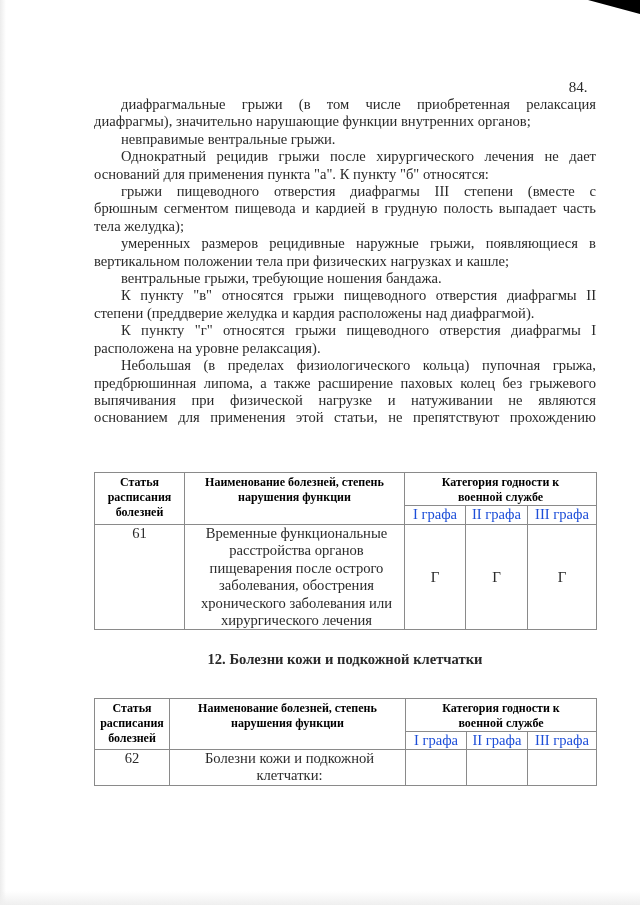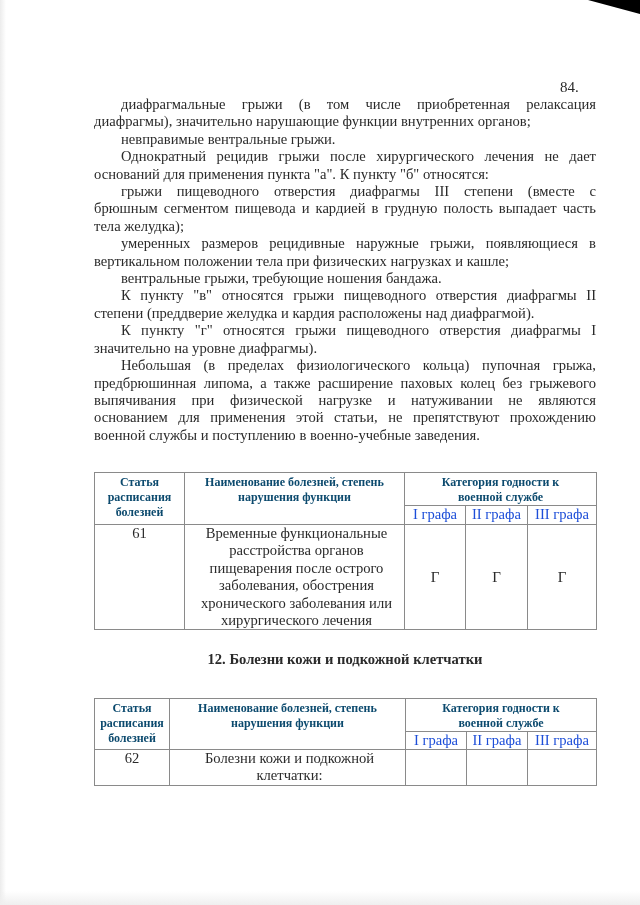--- a/index.html
+++ b/index.html
@@ -12,34 +12,34 @@
   .corner {
     position: absolute; top: 0; right: 0; width: 0; height: 0;
     border-top: 14px solid #000; border-left: 52px solid transparent;
   }
   .corner-fill { position:absolute; top:0; right:0; width:22px; height:4px; background:#000; }
   .scan-edge-left { position:absolute; left:0; top:0; bottom:0; width:6px;
     background: linear-gradient(to right, #ececec, rgba(255,255,255,0)); }
   .scan-edge-bottom { position:absolute; left:0; right:0; bottom:0; height:14px;
     background: linear-gradient(to top, #efefef, rgba(255,255,255,0)); }
   .page-number {
-    position: absolute; top: 79px; left: 560px; width: 36px; text-align: left;
+    position: absolute; top: 79px; left: 560px; width: 36px; text-align: center;
     font-size: 15px;
   }
   .text-block { position: absolute; left: 94px; width: 502px; font-size: 14.6px; line-height: 17.4px; }
   .line { display: block; white-space: nowrap; }
   .line.just { text-align: justify; text-align-last: justify; white-space: normal; }
   .line.ind { padding-left: 27px; }
 
   table.grid {
     position: absolute; left: 94px; width: 502px; border-collapse: collapse;
     table-layout: fixed;
   }
   table.grid td, table.grid th { border: 1px solid #8a8a8a; padding: 0; vertical-align: top; }
-  .hdr { font-weight: bold; font-size: 12px; line-height: 15px; text-align: center; color: #0c4a6e; }
+  .hdr { font-weight: bold; font-size: 12px; line-height: 15px; text-align: center; color: #000000; }
   .sub { font-size: 14.6px; line-height: 17px; text-align: center; font-weight: normal; color:#1d4ed8; white-space: nowrap; }
   .num { text-align: center; font-size: 14.6px; line-height: 17px; }
   .name { font-size: 14.6px; line-height: 17.4px; padding-left: 4px !important; text-align: center; }
   .cat { text-align: center; vertical-align: middle !important; font-size: 15px; }
   .section-title {
     position: absolute; top: 651px; left: 94px; width: 502px; text-align: center;
     font-weight: bold; font-size: 14.6px;
   }
 </style>
 </head>
@@ -60,26 +60,25 @@
     <span class="line">оснований для применения пункта "а". К пункту "б" относятся:</span>
     <span class="line just ind">грыжи пищеводного отверстия диафрагмы III степени (вместе с</span>
     <span class="line just">брюшным сегментом пищевода и кардией в грудную полость выпадает часть</span>
     <span class="line">тела желудка);</span>
     <span class="line just ind">умеренных размеров рецидивные наружные грыжи, появляющиеся в</span>
     <span class="line">вертикальном положении тела при физических нагрузках и кашле;</span>
     <span class="line ind">вентральные грыжи, требующие ношения бандажа.</span>
     <span class="line just ind">К пункту "в" относятся грыжи пищеводного отверстия диафрагмы II</span>
     <span class="line">степени (преддверие желудка и кардия расположены над диафрагмой).</span>
     <span class="line just ind">К пункту "г" относятся грыжи пищеводного отверстия диафрагмы I</span>
-    <span class="line">значительно на уровне диафрагмы).</span>
+    <span class="line">расположена на уровне релаксация).</span>
     <span class="line just ind">Небольшая (в пределах физиологического кольца) пупочная грыжа,</span>
     <span class="line just">предбрюшинная липома, а также расширение паховых колец без грыжевого</span>
     <span class="line just">выпячивания при физической нагрузке и натуживании не являются</span>
     <span class="line just">основанием для применения этой статьи, не препятствуют прохождению</span>
-    <span class="line">военной службы и поступлению в военно-учебные заведения.</span>
   </div>
 
 <table class="grid" style="top: 472px;">
   <colgroup>
     <col style="width: 90px;">
     <col style="width: 220px;">
     <col style="width: 61px;">
     <col style="width: 62px;">
     <col style="width: 69px;">
   </colgroup>

